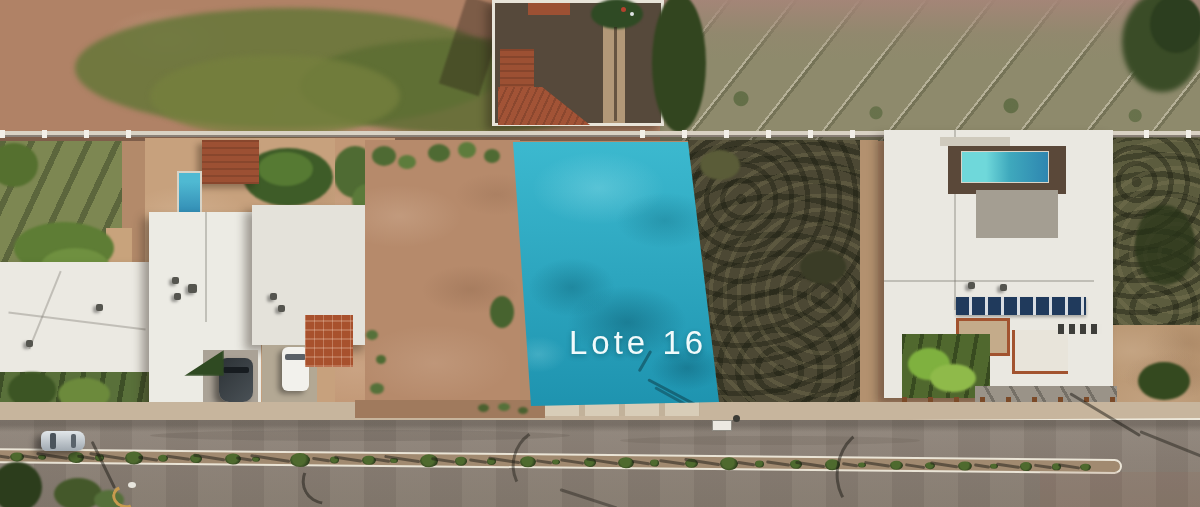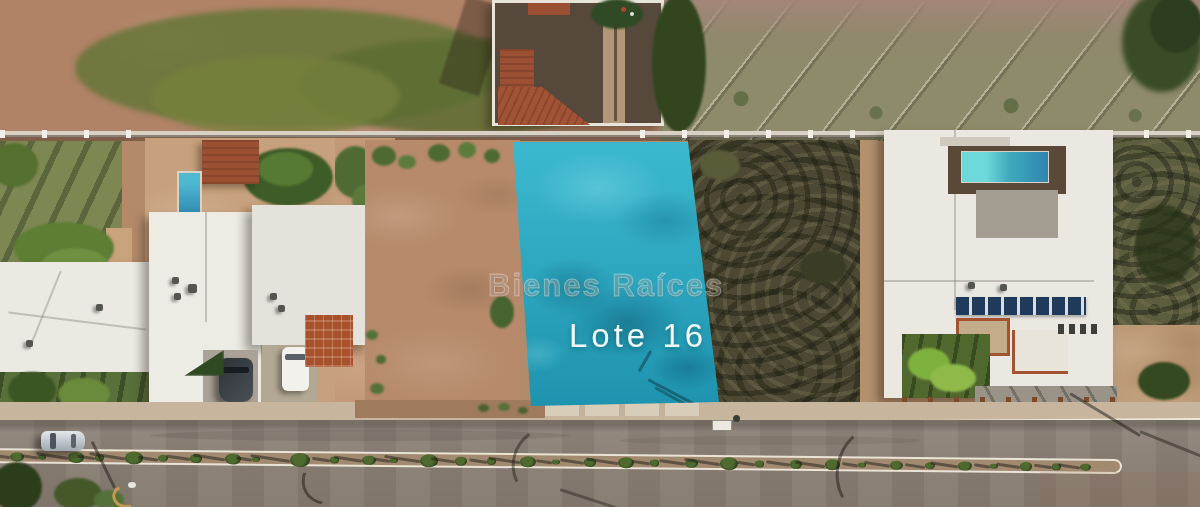--- a/index.html
+++ b/index.html
@@ -310,21 +310,20 @@
         radial-gradient(ellipse 62px 42px at 30% 55%, rgba(10,90,110,.38), transparent 70%),
         radial-gradient(ellipse 85px 52px at 55% 68%, rgba(8,80,100,.42), transparent 70%),
         radial-gradient(ellipse 70px 40px at 72% 30%, rgba(10,95,115,.3), transparent 70%),
         radial-gradient(ellipse 95px 52px at 42% 18%, rgba(185,245,250,.26), transparent 70%),
         radial-gradient(ellipse 52px 32px at 82% 85%, rgba(8,75,95,.36), transparent 70%),
         radial-gradient(ellipse 40px 26px at 15% 80%, rgba(185,245,250,.2), transparent 70%),
         linear-gradient(180deg, var(--lot-highlight,#3cb9cf), var(--lot-highlight-deep,#1e93af));">
     <div class="line" style="left:143px;top:238px;width:100px;transform:rotate(28deg);background:rgba(12,55,66,.5);"></div>
     <div class="line" style="left:150px;top:246px;width:88px;transform:rotate(29deg);background:rgba(12,55,66,.45);"></div>
     <div class="line" style="left:134px;top:230px;width:24px;transform:rotate(-60deg);background:rgba(12,55,66,.5);"></div>
-    <span class="lot-label" style="left:64px;top:177px;">Lote 16</span>
+    <span class="lot-label" style="left:64px;top:184px;">Lote 16</span>
   </div>
 
   <div class="abs" style="left:712px;top:420px;width:20px;height:11px;background:#ece9e2;border:1px solid #8f8c84;"></div>
   <div class="blob" style="left:733px;top:415px;width:7px;height:7px;background:#3c3c36;"></div>
 
-  <div class="wm" style="left:488px;top:268px;font-size:31px;letter-spacing:2px;-webkit-text-stroke:1px rgba(255,255,255,.34);color:rgba(255,255,255,.17);">Bienes Raíces</div>
 
 </div>
 
 </body></html>

